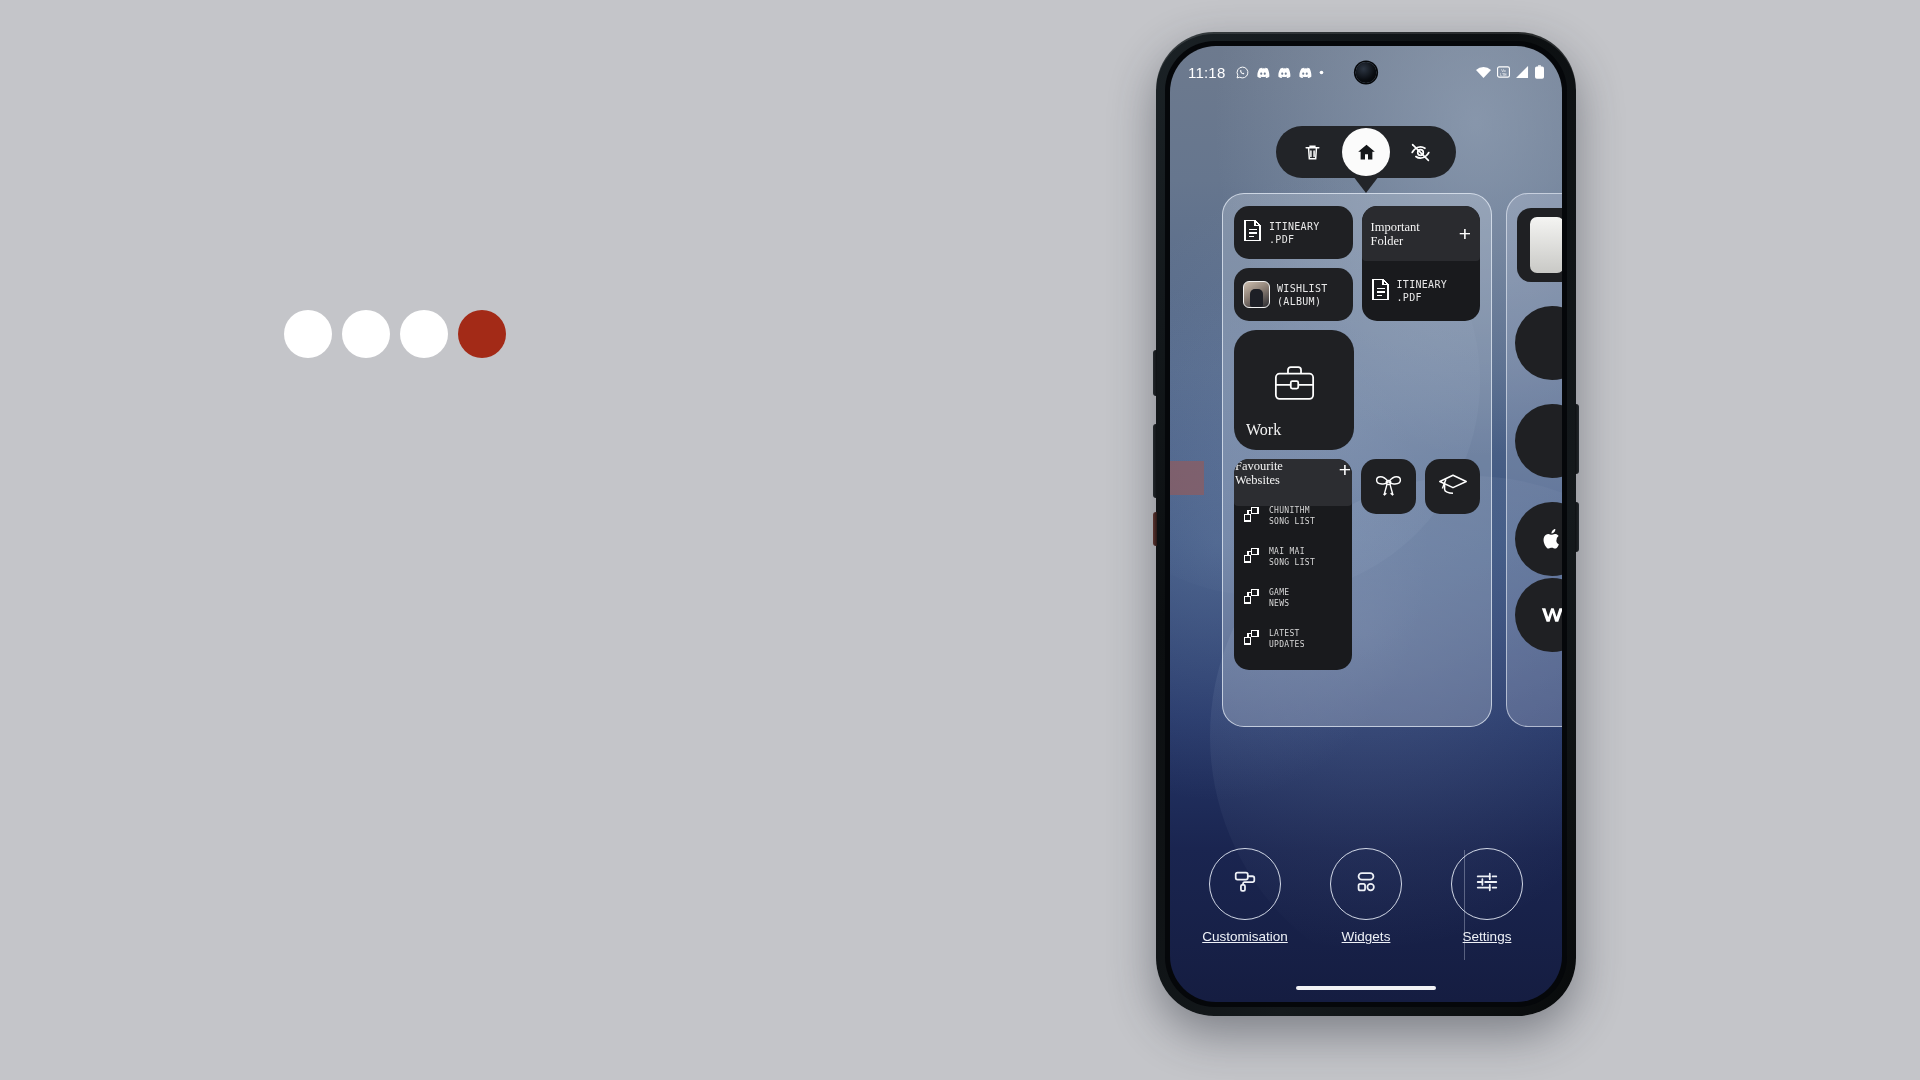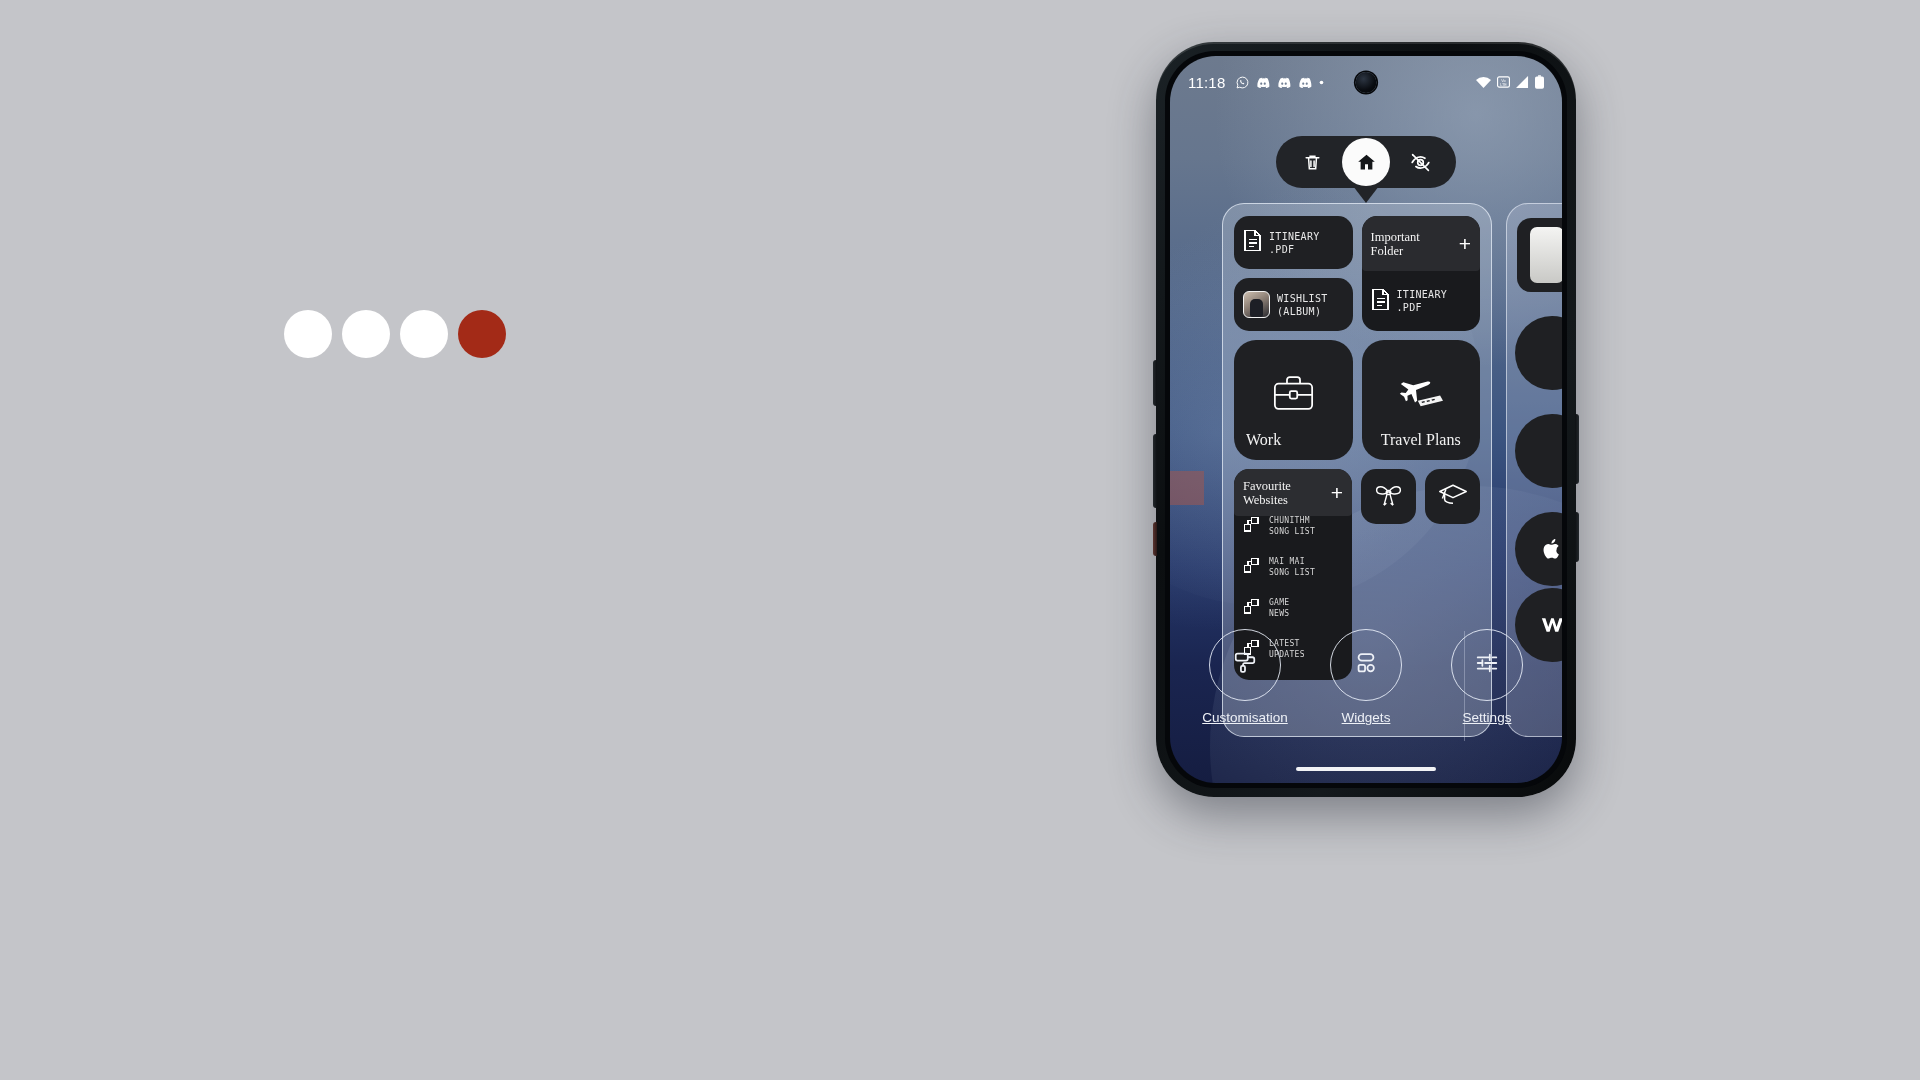--- a/index.html
+++ b/index.html
@@ -26,22 +26,22 @@
     letter-spacing: -1px;
     font-weight: 400;
     white-space: pre-line;
     text-align: center;
     width: 520px;
     margin-left: -4px;
   }
 
   
   #phone {
-    position: absolute; left: 1156px; top: 42px;
-    width: 420px; height: 755px;
+    position: absolute; left: 1156px; top: 32px;
+    width: 420px; height: 984px;
     border-radius: 58px;
     background: linear-gradient(120deg,#1b2226 0%, #0b0e10 35%, #14191c 70%, #080a0b 100%);
     box-shadow: 0 18px 46px rgba(40,45,55,.45), 0 2px 0 rgba(255,255,255,.12) inset;
     padding: 9px;
   }
   #phone-inner {
     width: 100%; height: 100%;
     border-radius: 50px;
     background: #05070a;
     padding: 5px;
@@ -153,21 +153,21 @@
   }
   .cat-icon { flex: 1; display: flex; align-items: center; justify-content: center; }
   .cat-label { font-family: "Liberation Serif", serif; color: #f2f2f2; font-size: 16px; }
   .cat-label.center { text-align: center; }
 
   
   #fav-row { display: flex; gap: 9px; margin-top: 9px; }
   #fav-stack { width: 120px; background: #191a1d; border-radius: 15px; overflow: hidden; }
   #fav-head {
     height: 47px; background: #2c2d31; border-radius: 15px 15px 4px 4px;
-    display: flex; align-items: center; justify-content: space-between; padding: 0 9px;
+    display: flex; align-items: flex-start; justify-content: space-between; padding: 0 1px;
   }
   .fav-item { height: 41px; display: flex; align-items: flex-start; gap: 8px; padding: 0 9px; }
   .fav-label {
     font-family: "DejaVu Sans Mono", "Liberation Mono", monospace;
     font-size: 8px; line-height: 1.32; color: #d8d8d8; white-space: pre-line; letter-spacing: .3px;
   }
   #mini-col { display: flex; gap: 9px; align-items: flex-start; }
   .mini-tile { width: 55px; height: 55px; background: #1f2023; border-radius: 15px;
                display: flex; align-items: center; justify-content: center; }
 
@@ -388,30 +388,20 @@
                 <svg width="41" height="38" viewBox="0 0 44 40" fill="none" stroke="#fff" stroke-width="1.9">
                   <rect x="2" y="10" width="40" height="27" rx="4"></rect>
                   <path d="M15 10V6a3 3 0 0 1 3-3h8a3 3 0 0 1 3 3v4"></path>
                   <path d="M2 22h40"></path>
                   <rect x="18" y="18" width="8" height="8" rx="1.6" fill="#1f2023"></rect>
                 </svg>
               </span>
               <span class="cat-label">Work</span>
             </div>
 
-            <div class="cat-tile">
-              <span class="cat-icon">
-                <svg width="48" height="40" viewBox="0 0 52 44" fill="#fff">
-                  <path d="M17.5 13.5 6.5 10.2l-2.7 2 8.3 5.9-2.9 4-4.7-.7-1.8 1.5 4.7 3.3 2 5 1.9-1.3-.2-4.8 4.4-1.9 3.9 9.2 2.4-2-1.3-11.7 12.8-5.3c2.1-.9 3.2-2 2.8-3.1-.4-1.1-1.9-1.3-4-.6L17.5 13.5z"></path>
-                  <path d="M22.5 30.5 47 24.8l3.2 5.8-24.6 6-3.1-6.1z" opacity=".95"></path>
-                  <path d="M26.5 31.7l3.2-.8.7 1.4-3.2.8-.7-1.4zm5.5-1.3 3.2-.8.7 1.4-3.2.8-.7-1.4zm5.5-1.3 3.2-.8.7 1.4-3.2.8-.7-1.4z" fill="#1f2023"></path>
-                </svg>
-              </span>
-              <span class="cat-label center">Travel Plans</span>
-            </div>
           </div>
 
           <div id="fav-row">
 
             <div id="fav-stack">
               <div id="fav-head">
                 <span class="folder-title">Favourite
 Websites</span>
                 <span class="plus-ico">+</span>
               </div>

